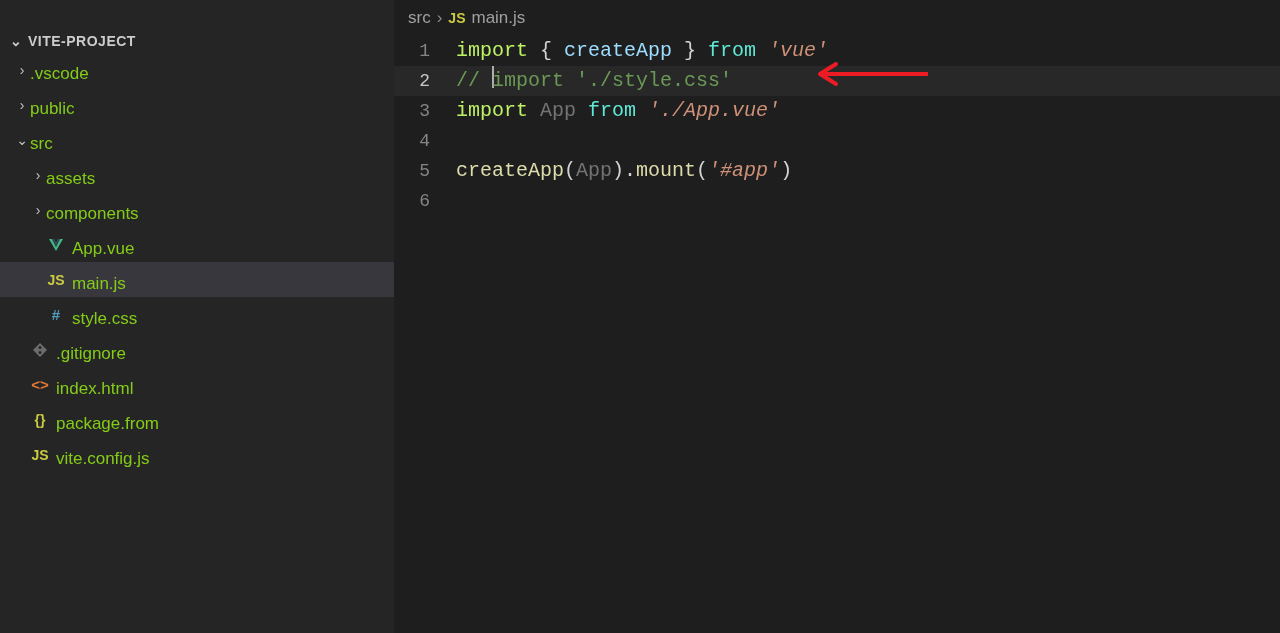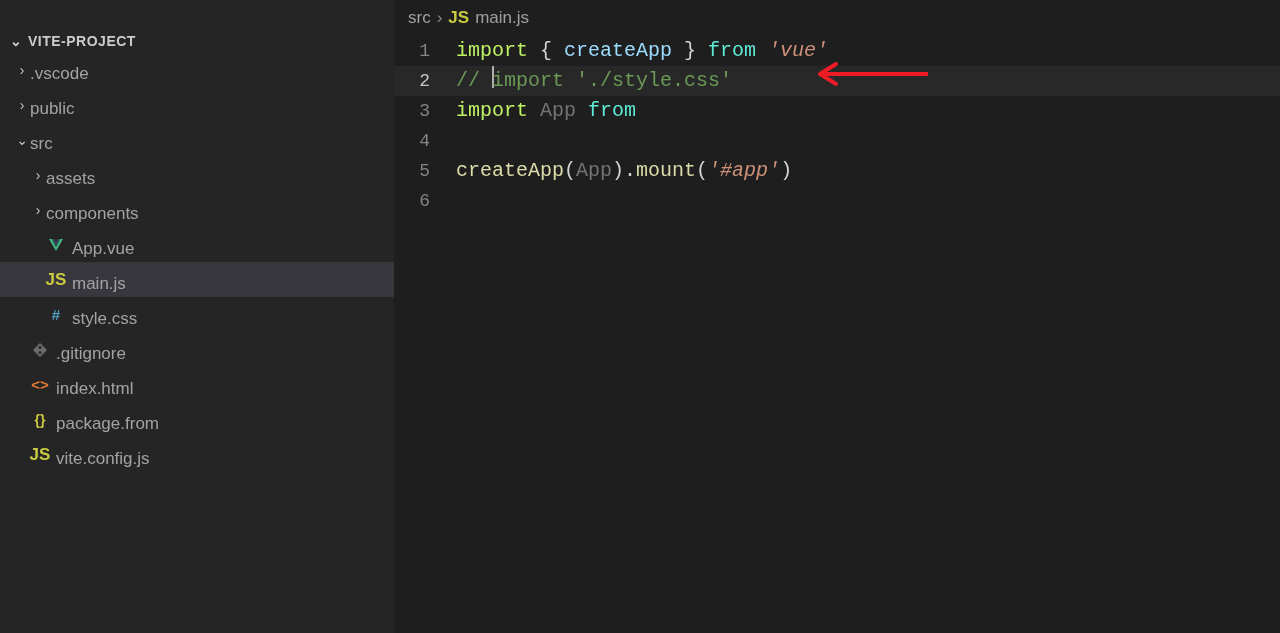--- a/index.html
+++ b/index.html
@@ -5,26 +5,26 @@
 * { margin:0; padding:0; box-sizing:border-box; }
 body { font-family:"Segoe UI",Arial,sans-serif; background:#1e1e1e; color:#cccccc; width:1280px; height:633px; overflow:hidden; display:flex; }
 .sidebar { width:394px; background:#252526; display:flex; flex-direction:column; padding-top:30px; }
 .proj-head { display:flex; align-items:center; padding:3px 8px; font-size:14px; font-weight:700; letter-spacing:0.5px; color:#cccccc; }
 .proj-head .chev { width:16px; text-align:center; margin-right:4px; }
 .tree { font-size:17px; }
 .row { display:flex; align-items:center; height:35px; cursor:pointer; }
 .row.active { background:#37373d; }
 .row .chev { width:16px; text-align:center; color:#c5c5c5; font-size:14px; }
 .row .icon { width:20px; display:flex; align-items:center; justify-content:center; margin-right:6px; }
-.row .label { color:#a3a3a3;margin-top:8px; }
+.row .label { color:#84cc16;margin-top:8px; }
 .ind-1 { padding-left:14px; }
 .ind-2 { padding-left:30px; }
 .gap { width:16px; }
 svg { display:block; }
-.js-ic { color:#cbcb41; font-weight:700; font-size:17px; }
+.js-ic { color:#cbcb41; font-weight:700; font-size:14px; }
 .hash-ic { color:#519aba; font-weight:700; font-size:15px; }
 .git-ic { color:#6c6c6c; }
 .html-ic { color:#e37933; font-weight:700; font-size:15px; }
 .json-ic { color:#cbcb41; font-weight:700; font-size:14px; }
 .info-ic { color:#519aba; }
 .editor { flex:1; background:#1e1e1e; display:flex; flex-direction:column; }
 .crumbs { display:flex; align-items:center; padding:8px 20px 8px 14px; font-size:17px; color:#a0a0a0; }
 .crumbs .sep { margin:0 6px; color:#8a8a8a; }
 .crumbs .js-ic { margin-right:6px; }
 .code-area { flex:1; position:relative; font-family:Consolas,"Courier New",monospace; font-size:20px; line-height:30px; }
@@ -142,21 +142,21 @@
   </div>
 
   <div class="code-area">
     <div class="code-line">
       <span class="ln">1</span><span class="tok-imp">import</span><span class="tok-punc"> { </span><span class="tok-fn">createApp</span><span class="tok-punc"> } </span><span class="tok-from">from</span><span> </span><span class="tok-str">'vue'</span>
     </div>
     <div class="code-line cur">
       <span class="ln">2</span><span class="tok-com">// </span><span class="cursor-bar"></span><span class="tok-com">import './style.css'</span>
     </div>
     <div class="code-line">
-      <span class="ln">3</span><span class="tok-imp">import</span><span> </span><span class="tok-var">App</span><span> </span><span class="tok-from">from</span><span> </span>
+      <span class="ln">3</span><span class="tok-imp">import</span><span> </span><span class="tok-var">App</span><span> </span><span class="tok-from">from</span><span> </span><span class="tok-str">'./App.vue'</span>
     </div>
     <div class="code-line">
       <span class="ln">4</span>
     </div>
     <div class="code-line">
       <span class="ln">5</span><span class="tok-call">createApp</span><span class="tok-punc">(</span><span class="tok-var">App</span><span class="tok-punc">).</span><span class="tok-call">mount</span><span class="tok-punc">(</span><span class="tok-str">'#app'</span><span class="tok-punc">)</span>
     </div>
     <div class="code-line">
       <span class="ln">6</span>
     </div>

